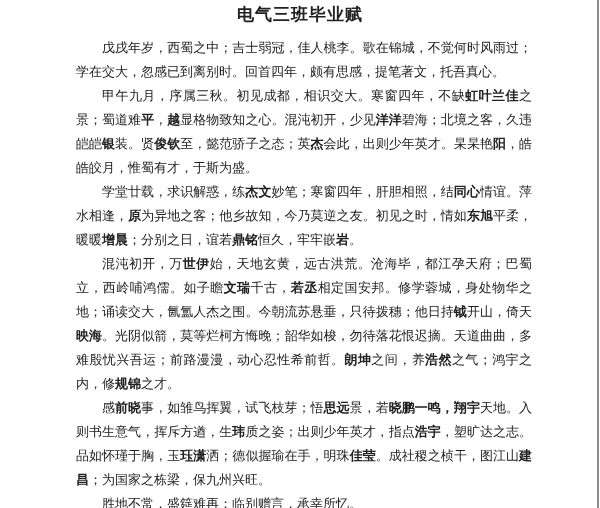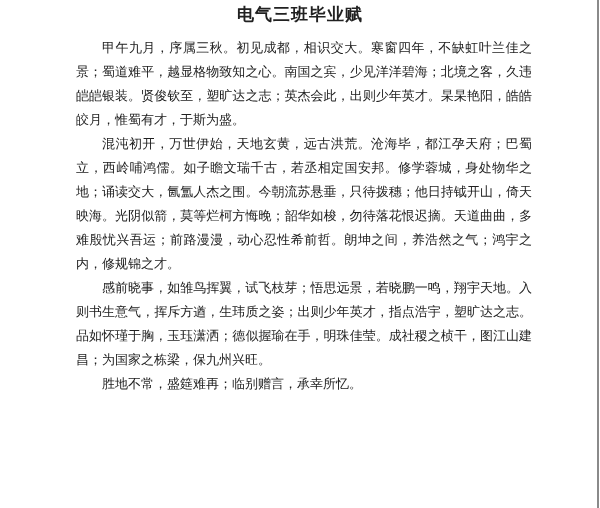--- a/index.html
+++ b/index.html
@@ -29,38 +29,40 @@
     font-size: 13px;
     line-height: 24px;
     text-align: justify;
   }
   .para {
     margin: 0;
     padding: 0;
     text-indent: 2em;
   }
   .para b {
-    font-weight: 400;
+    font-weight: 700;
     font-family: "Liberation Sans", "DejaVu Sans", sans-serif;
     margin-top: 44px;
   }
   .page-edge {
     position: absolute;
     top: 0;
     right: 1px;
     width: 2px;
     height: 100%;
     background: var(--edge-line, #8a8a8a);
   }
 </style>
 </head>
 <body>
 
 <div class="page">
   <h1 class="doc-title">电气三班毕业赋</h1>
   <div class="doc-body">
-      <p class="para"><span>甲午九月，序属三秋。初见成都，相识交大。寒窗四年，不缺</span><b>虹叶兰佳</b><span>之景；蜀道难</span><b>平</b><span>，</span><b>越</b><span>显格物致知之心。南国之宾，少见</span><b>洋洋</b><span>碧海；北境之客，久违皑皑</span><b>银</b><span>装。贤</span><b>俊钦</b><span>至，塑旷达之志；英</span><b>杰</b><span>会此，出则少年英才。杲杲艳</span><b>阳</b><span>，皓皓皎月，惟蜀有才，于斯为盛。</span></p>
+      <p class="para"><span>戊戌年岁，西蜀之中；吉士弱冠，佳人桃李。歌在锦城，不觉何时风雨过；学在交大，忽感已到离别时。回首四年，颇有思感，提笔著文，托吾真心。</span></p>
+      <p class="para"><span>甲午九月，序属三秋。初见成都，相识交大。寒窗四年，不缺</span><b>虹叶兰佳</b><span>之景；蜀道难</span><b>平</b><span>，</span><b>越</b><span>显格物致知之心。混沌初开，少见</span><b>洋洋</b><span>碧海；北境之客，久违皑皑</span><b>银</b><span>装。贤</span><b>俊钦</b><span>至，懿范骄子之态；英</span><b>杰</b><span>会此，出则少年英才。杲杲艳</span><b>阳</b><span>，皓皓皎月，惟蜀有才，于斯为盛。</span></p>
+      <p class="para"><span>学堂廿载，求识解惑，练</span><b>杰文</b><span>妙笔；寒窗四年，肝胆相照，结</span><b>同心</b><span>情谊。萍水相逢，</span><b>原</b><span>为异地之客；他乡故知，今乃莫逆之友。初见之时，情如</span><b>东旭</b><span>平柔，暖暖</span><b>增晨</b><span>；分别之日，谊若</span><b>鼎铭</b><span>恒久，牢牢嵌</span><b>岩</b><span>。</span></p>
       <p class="para"><span>混沌初开，万</span><b>世伊</b><span>始，天地玄黄，远古洪荒。沧海毕，都江孕天府；巴蜀立，西岭哺鸿儒。如子瞻</span><b>文瑞</b><span>千古，</span><b>若丞</b><span>相定国安邦。修学蓉城，身处物华之地；诵读交大，氤氲人杰之围。今朝流苏悬垂，只待拨穗；他日持</span><b>钺</b><span>开山，倚天</span><b>映海</b><span>。光阴似箭，莫等烂柯方悔晚；韶华如梭，勿待落花恨迟摘。天道曲曲，多难殷忧兴吾运；前路漫漫，动心忍性希前哲。</span><b>朗坤</b><span>之间，养</span><b>浩然</b><span>之气；鸿宇之内，修</span><b>规锦</b><span>之才。</span></p>
       <p class="para"><span>感</span><b>前晓</b><span>事，如雏鸟挥翼，试飞枝芽；悟</span><b>思远</b><span>景，若</span><b>晓鹏一鸣，翔宇</b><span>天地。入则书生意气，挥斥方遒，生</span><b>玮</b><span>质之姿；出则少年英才，指点</span><b>浩宇</b><span>，塑旷达之志。品如怀瑾于胸，玉</span><b>珏潇</b><span>洒；德似握瑜在手，明珠</span><b>佳莹</b><span>。成社稷之桢干，图江山</span><b>建昌</b><span>；为国家之栋梁，保九州兴旺。</span></p>
       <p class="para"><span>胜地不常，盛筵难再；临别赠言，承幸所忆。</span></p>
     </div>
   <div class="page-edge"></div>
 </div>
 
 </body></html>

